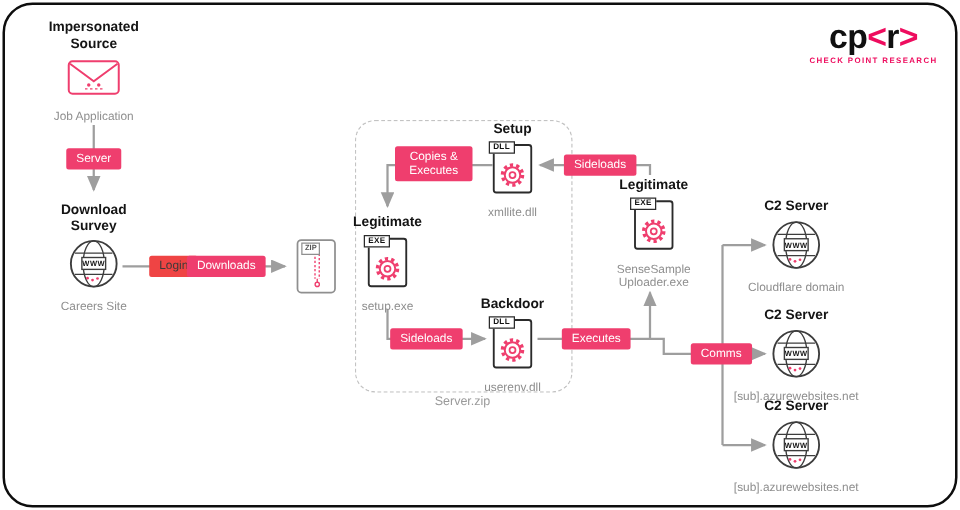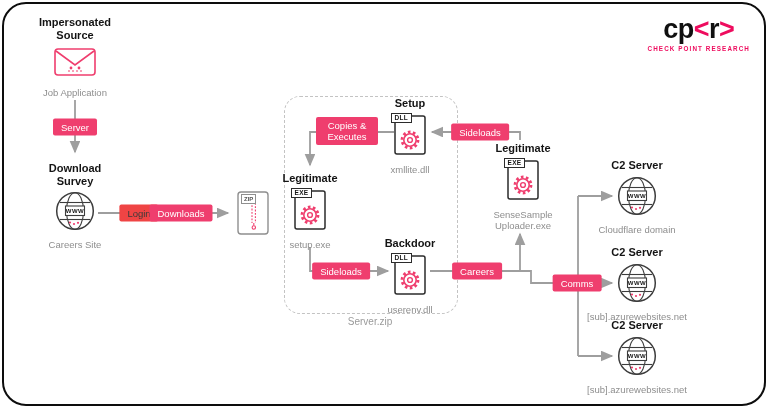--- a/index.html
+++ b/index.html
@@ -231,20 +231,20 @@
     </div>
     <div class="node-caption nowrap">[sub].azurewebsites.net</div>
   </div>
 
   <div class="badge" style="left:75px;top:127px;">Server</div>
   <div class="badge gray" style="left:123px;top:213px;">Login</div>
   <div class="badge" style="left:181px;top:213px;">Downloads</div>
   <div class="badge multiline" style="left:347px;top:131px;">Copies &amp; Executes</div>
   <div class="badge" style="left:480px;top:132px;">Sideloads</div>
   <div class="badge" style="left:341px;top:271px;">Sideloads</div>
-  <div class="badge" style="left:477px;top:271px;">Careers</div>
+  <div class="badge" style="left:477px;top:271px;">Executes</div>
   <div class="badge" style="left:577px;top:283px;">Comms</div>
 
   <div id="logo">
     <div class="wordmark"><span>cp</span><span class="pink">&lt;</span><span>r</span><span class="pink">&gt;</span></div>
     <div class="subtitle">CHECK POINT RESEARCH</div>
   </div>
 </div>
 
 </body></html>

